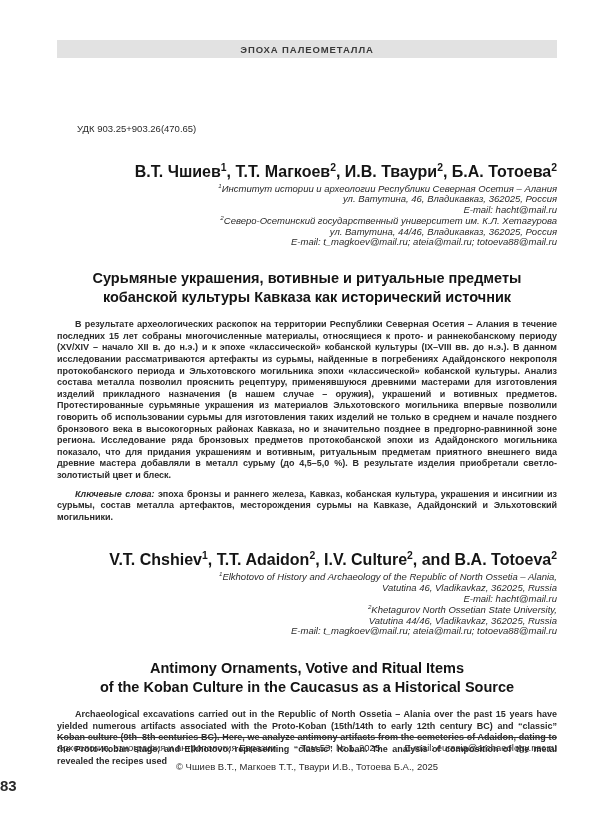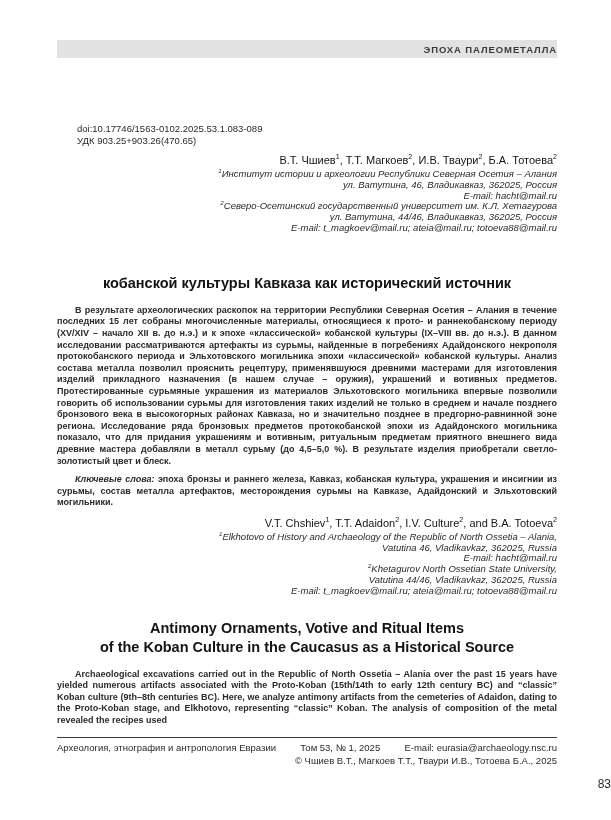--- a/index.html
+++ b/index.html
@@ -3,69 +3,68 @@
 <meta charset="utf-8">
 <style>
   html,body{margin:0;padding:0;background:#ffffff;}
   .page{
     position:relative;width:611px;height:820px;background:#ffffff;
     font-family:"Liberation Sans",sans-serif;color:#1b1b1b;overflow:hidden;
   }
   .content{position:absolute;left:57px;top:0;width:500px;}
   .running-head{
     margin-top:40px;height:18px;background:#e2e2e2;
-    display:flex;align-items:center;justify-content:flex-end;
+    display:flex;align-items:center;justify-content:center;
     font-size:9.5px;font-weight:bold;letter-spacing:0.9px;color:#3a3a3a;
   }
   .meta{margin-top:65px;padding-left:20px;font-size:9.5px;line-height:11.5px;color:#2a2a2a;}
-  .authors{margin-top:8px;text-align:right;font-weight:normal;font-size:11px;color:#151515;}
+  .authors{margin-top:28px;text-align:right;font-weight:bold;font-size:16px;color:#151515;}
   .authors sup,.affil sup{font-size:0.65em;vertical-align:super;line-height:0;}
   .affil{margin-top:3px;text-align:right;font-style:italic;font-size:9.5px;line-height:10.8px;color:#2a2a2a;}
   .title{margin:0;text-align:center;font-weight:bold;color:#141414;font-size:14.5px;line-height:19px;}
   .title-ru{margin-top:21px;}
   .title-en{margin-top:22px;}
   .abstract{
     margin:12px 0 0 0;text-align:justify;font-weight:bold;
     font-size:9px;line-height:11.6px;color:#2b2b2b;text-indent:18px;
   }
   .keywords{margin-top:7px;}
   .keywords .kw-label{font-style:italic;}
   .footer{position:absolute;left:57px;top:737px;width:500px;font-size:9.5px;color:#2a2a2a;}
   .footer-rule{border-top:1px solid #3a3a3a;height:0;}
   .footer-line{display:flex;justify-content:space-between;margin-top:4px;}
-  .copyright{text-align:right;margin-top:2px;}
-  .page-number{position:absolute;left:0;top:777px;width:100%;text-align:right;font-size:12px;color:#2a2a2a;}
+  .copyright{text-align:center;margin-top:8px;}
+  .page-number{position:absolute;left:0;top:777px;width:100%;text-align:left;font-size:15px;color:#2a2a2a;font-weight:bold;}
 </style>
 </head>
 <body>
 
 <div class="page">
   <div class="content">
 
     <div class="running-head">
       <span>ЭПОХА ПАЛЕОМЕТАЛЛА</span>
     </div>
 
     <div class="meta">
-      <div>doi:10.17746/1563-0102.2025.53.1.083-089</div>
       <div>УДК 903.25+903.26(470.65)</div>
     </div>
 
     <div class="authors"><span>В.Т. Чшиев</span><sup>1</sup><span>, Т.Т. Магкоев</span><sup>2</sup><span>, И.В. Тваури</span><sup>2</sup><span>, Б.А. Тотоева</span><sup>2</sup></div>
 
     <div class="affil">
       <div><sup>1</sup><span>Институт истории и археологии Республики Северная Осетия – Алания</span></div>
       <div><sup></sup><span>ул. Ватутина, 46, Владикавказ, 362025, Россия</span></div>
       <div><sup></sup><span>E-mail: hacht@mail.ru</span></div>
       <div><sup>2</sup><span>Северо-Осетинский государственный университет им. К.Л. Хетагурова</span></div>
       <div><sup></sup><span>ул. Ватутина, 44/46, Владикавказ, 362025, Россия</span></div>
       <div><sup></sup><span>E-mail: t_magkoev@mail.ru; ateia@mail.ru; totoeva88@mail.ru</span></div>
     </div>
 
-    <h1 class="title title-ru"><br><span>кобанской культуры Кавказа как исторический источник</span></h1>
+    <h1 class="title title-ru"><span>Сурьмяные украшения, вотивные и ритуальные предметы</span><br><span>кобанской культуры Кавказа как исторический источник</span></h1>
 
     <p class="abstract">В результате археологических раскопок на территории Республики Северная Осетия – Алания в течение последних 15 лет собраны многочисленные материалы, относящиеся к прото- и раннекобанскому периоду (XV/XIV – начало XII в. до н.э.) и к эпохе «классической» кобанской культуры (IX–VIII вв. до н.э.). В данном исследовании рассматриваются артефакты из сурьмы, найденные в погребениях Адайдонского некрополя протокобанского периода и Эльхотовского могильника эпохи «классической» кобанской культуры. Анализ состава металла позволил прояснить рецептуру, применявшуюся древними мастерами для изготовления изделий прикладного назначения (в нашем случае – оружия), украшений и вотивных предметов. Протестированные сурьмяные украшения из материалов Эльхотовского могильника впервые позволили говорить об использовании сурьмы для изготовления таких изделий не только в среднем и начале позднего бронзового века в высокогорных районах Кавказа, но и значительно позднее в предгорно-равнинной зоне региона. Исследование ряда бронзовых предметов протокобанской эпохи из Адайдонского могильника показало, что для придания украшениям и вотивным, ритуальным предметам приятного внешнего вида древние мастера добавляли в металл сурьму (до 4,5–5,0 %). В результате изделия приобретали светло-золотистый цвет и блеск.</p>
 
     <p class="abstract keywords"><span class="kw-label">Ключевые слова:</span><span> эпоха бронзы и раннего железа, Кавказ, кобанская культура, украшения и инсигнии из сурьмы, состав металла артефактов, месторождения сурьмы на Кавказе, Адайдонский и Эльхотовский могильники.</span></p>
 
     <div class="authors"><span>V.T. Chshiev</span><sup>1</sup><span>, T.T. Adaidon</span><sup>2</sup><span>, I.V. Culture</span><sup>2</sup><span>, and B.A. Totoeva</span><sup>2</sup></div>
 
     <div class="affil">
       <div><sup>1</sup><span>Elkhotovo of History and Archaeology of the Republic of North Ossetia – Alania,</span></div>
       <div><sup></sup><span>Vatutina 46, Vladikavkaz, 362025, Russia</span></div>

